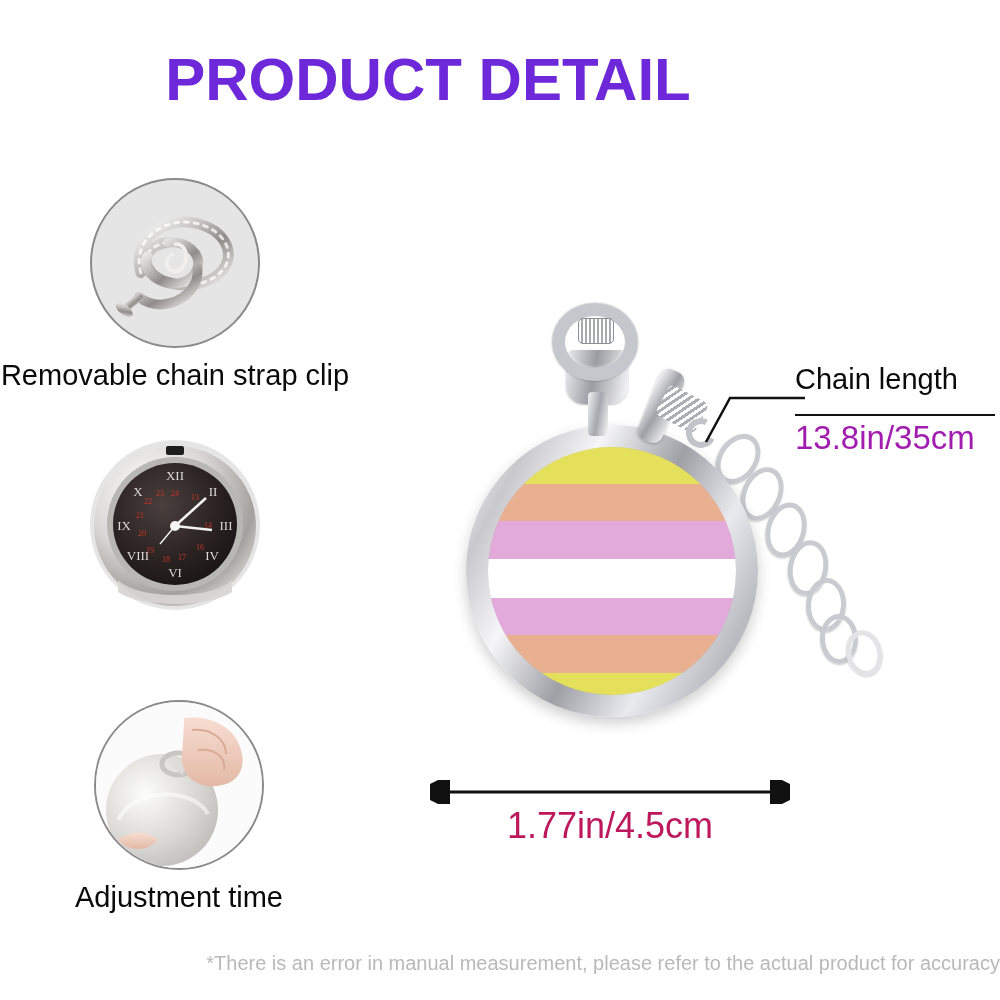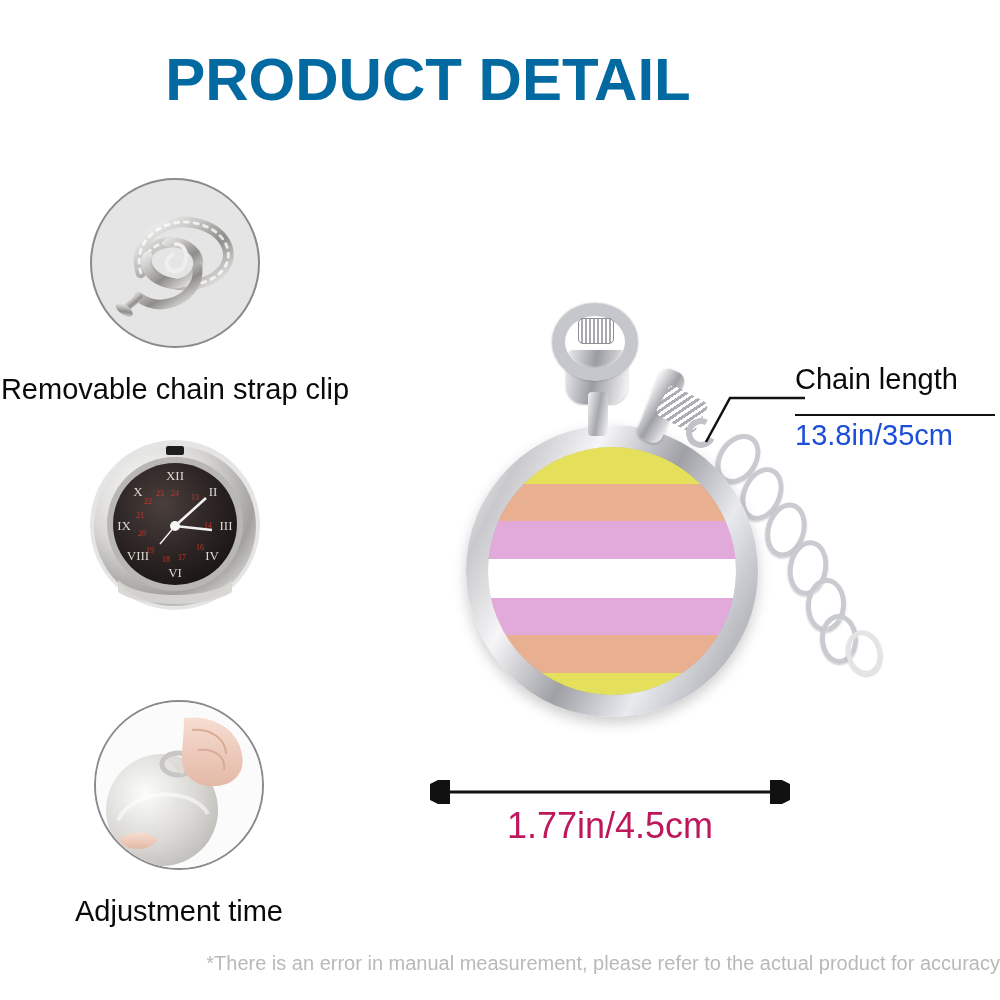--- a/index.html
+++ b/index.html
@@ -13,37 +13,37 @@
   }
 
   
   #page-title {
     position:absolute;
     top:45px; left:0; width:856px;
     text-align:center;
     font-size:60px;
     font-weight:bold;
     letter-spacing:0px;
-    color:#0369a1;
+    color:#6d28d9;
     white-space:nowrap;
   }
 
   
   .feature { position:absolute; left:0; width:350px; text-align:center; }
   .feature-thumb {
     width:170px; height:170px;
     border-radius:50%;
     margin:0 auto;
     position:relative;
     overflow:hidden;
     background:#e5e5e5;
   }
   .thumb-ring { border:2px solid #8a8a8a; }
   .feature-label {
-    margin-top:24px;
+    margin-top:10px;
     font-size:29px;
     line-height:34px;
     color:#0a0a0a;
     font-weight:400;
   }
 
   #feature-chain { top:178px; }
   #feature-dial  { top:440px; }
   #feature-adjust{ top:700px;padding-left:8px; }
 
@@ -151,21 +151,21 @@
     left:795px; top:363px;
     width:200px;
     text-align:left;
   }
   #chain-length-note .note-title {
     font-size:29px; color:#0a0a0a; white-space:nowrap;
     padding-bottom:18px;
     border-bottom:2px solid #111;
   }
   #chain-length-note .note-value {
-    font-size:29px; color:#1d4ed8; white-space:nowrap; padding-top:3px;
+    font-size:33px; color:#a21caf; white-space:nowrap; padding-top:3px;
   }
   #chain-leader { position:absolute; left:700px; top:380px; }
 
   #width-dim { position:absolute; left:430px; top:780px; width:360px; }
   #width-label {
     position:absolute; left:430px; top:805px; width:360px;
     text-align:center; font-size:36px; color:#be185d; white-space:nowrap;
   }
 
   #disclaimer {

